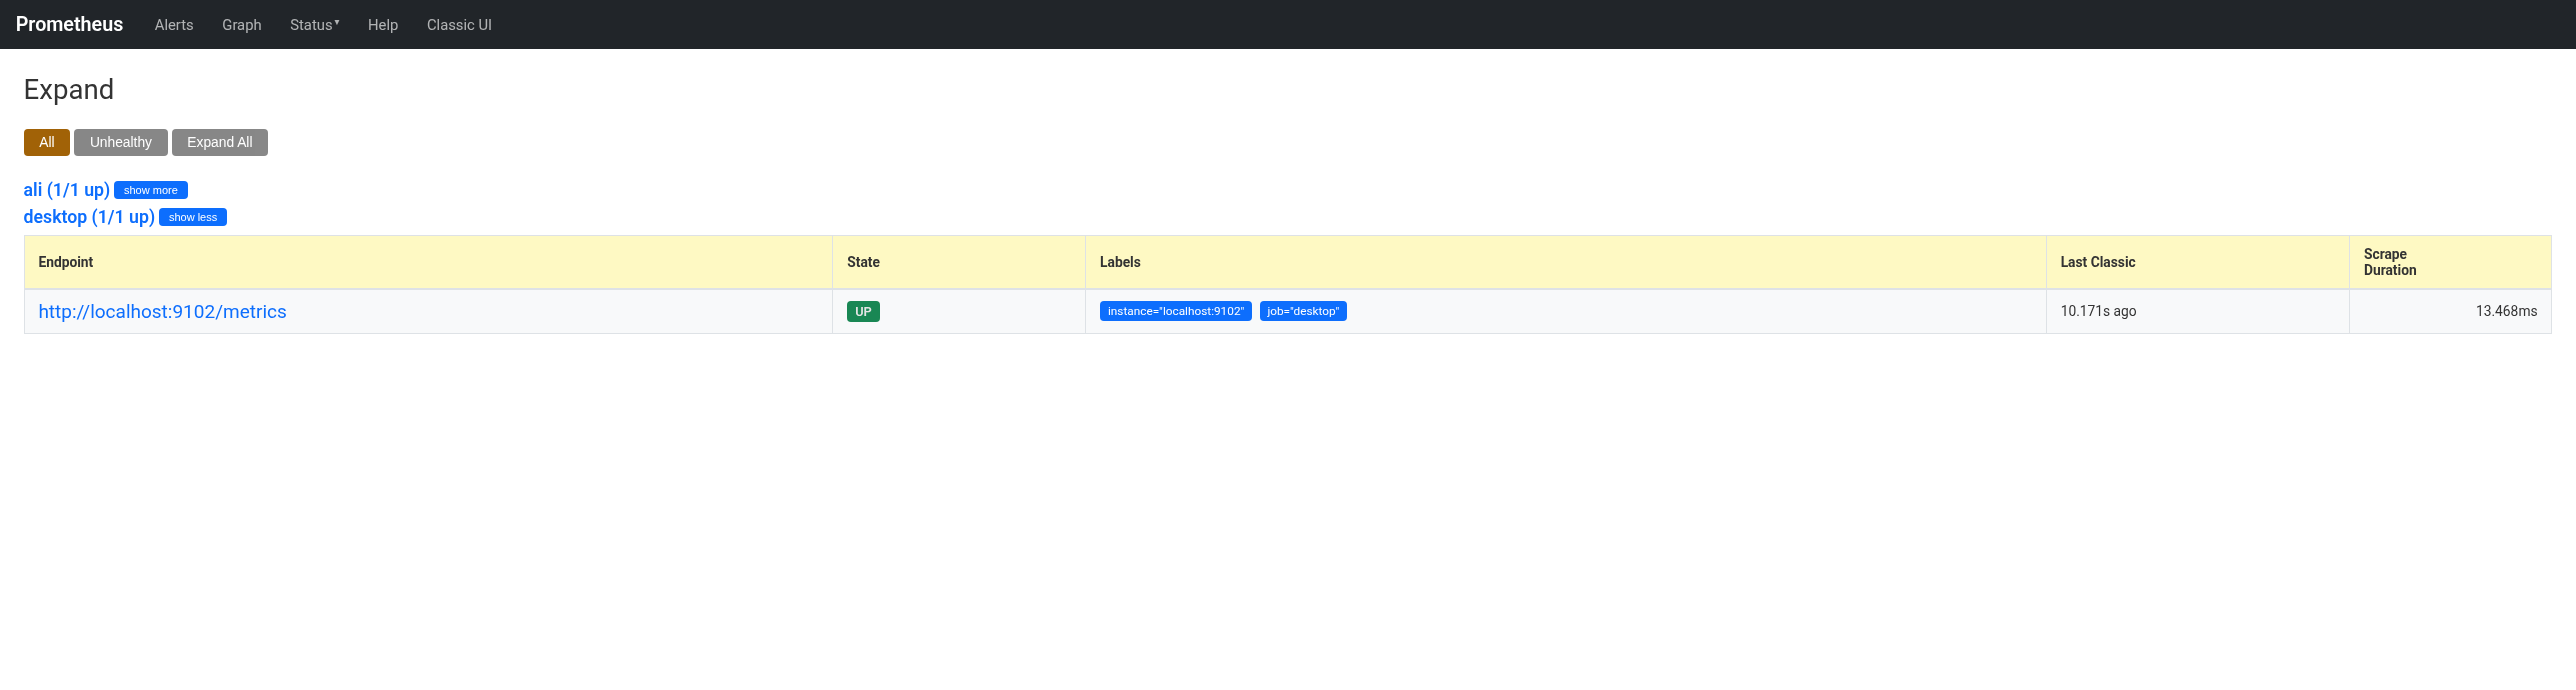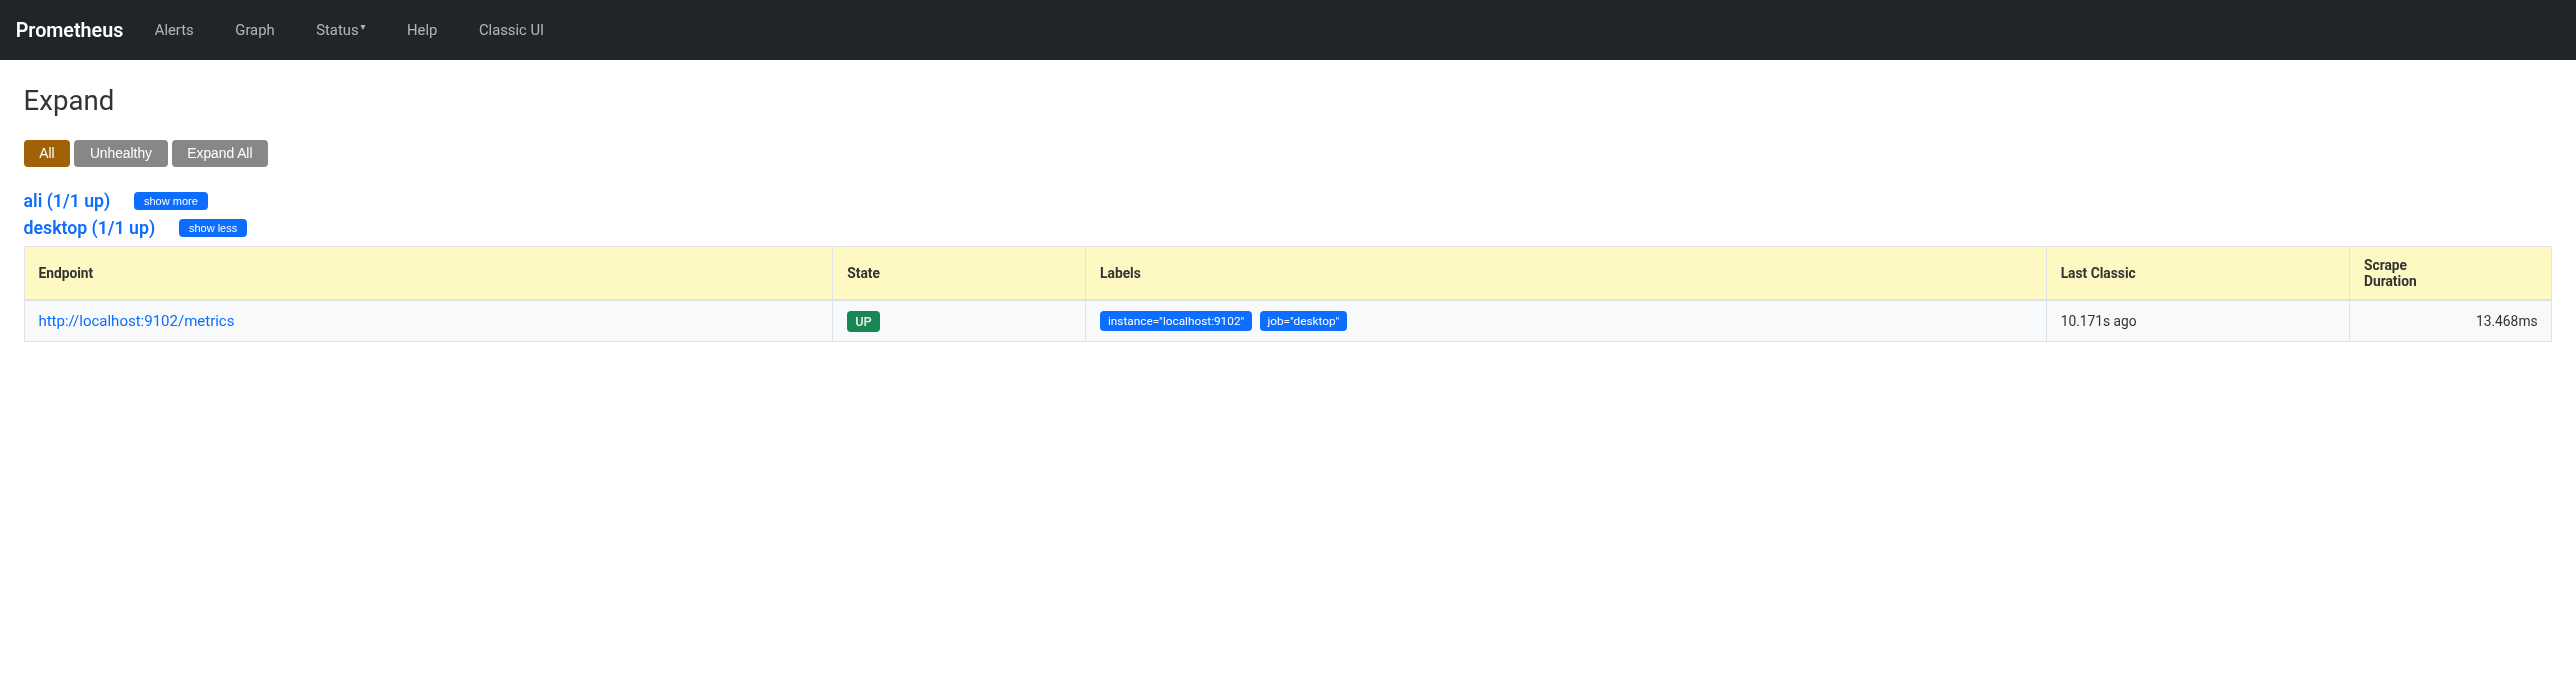--- a/index.html
+++ b/index.html
@@ -14,35 +14,35 @@
       background: #fff;
       color: #333;
     }
 
     
     .navbar {
       background-color: #212529;
       padding: 0 15.7px;
       display: flex;
       align-items: center;
-      height: 60px;
+      height: 49px;
     }
 
     .navbar-brand {
       color: #fff;
       font-size: 19.7px;
       font-weight: 600;
       margin-right: 19.7px;
       text-decoration: none;
     }
 
     .nav-links {
       display: flex;
       align-items: center;
-      gap: 18px;
+      gap: 5px;
     }
 
     .nav-link {
       color: rgba(255,255,255,0.65);
       text-decoration: none;
       padding: 7.9px 11.8px;
       font-size: 14.8px;
     }
 
     .nav-dropdown {
@@ -99,21 +99,21 @@
     }
 
     
     .target-group {
       margin-bottom: 7.9px;
     }
 
     .target-group-header {
       display: flex;
       align-items: center;
-      gap: 24px;
+      gap: 4px;
       margin-bottom: 7.9px;
     }
 
     .target-group-name {
       color: #0d6efd;
       font-size: 17.7px;
       font-weight: 600;
       text-decoration: none;
     }
 
@@ -164,21 +164,21 @@
       border-bottom: none;
     }
 
     .targets-table tbody tr {
       background-color: #f8f9fa;
     }
 
     .endpoint-link {
       color: #0d6efd;
       text-decoration: none;
-      font-size: 15px;
+      font-size: 19px;
     }
 
     .badge-up {
       background-color: #198754;
       color: #e5e5e5;
       padding: 3px 7.9px;
       border-radius: 3.9px;
       font-size: 12.8px;
       font-weight: 600;
     }

